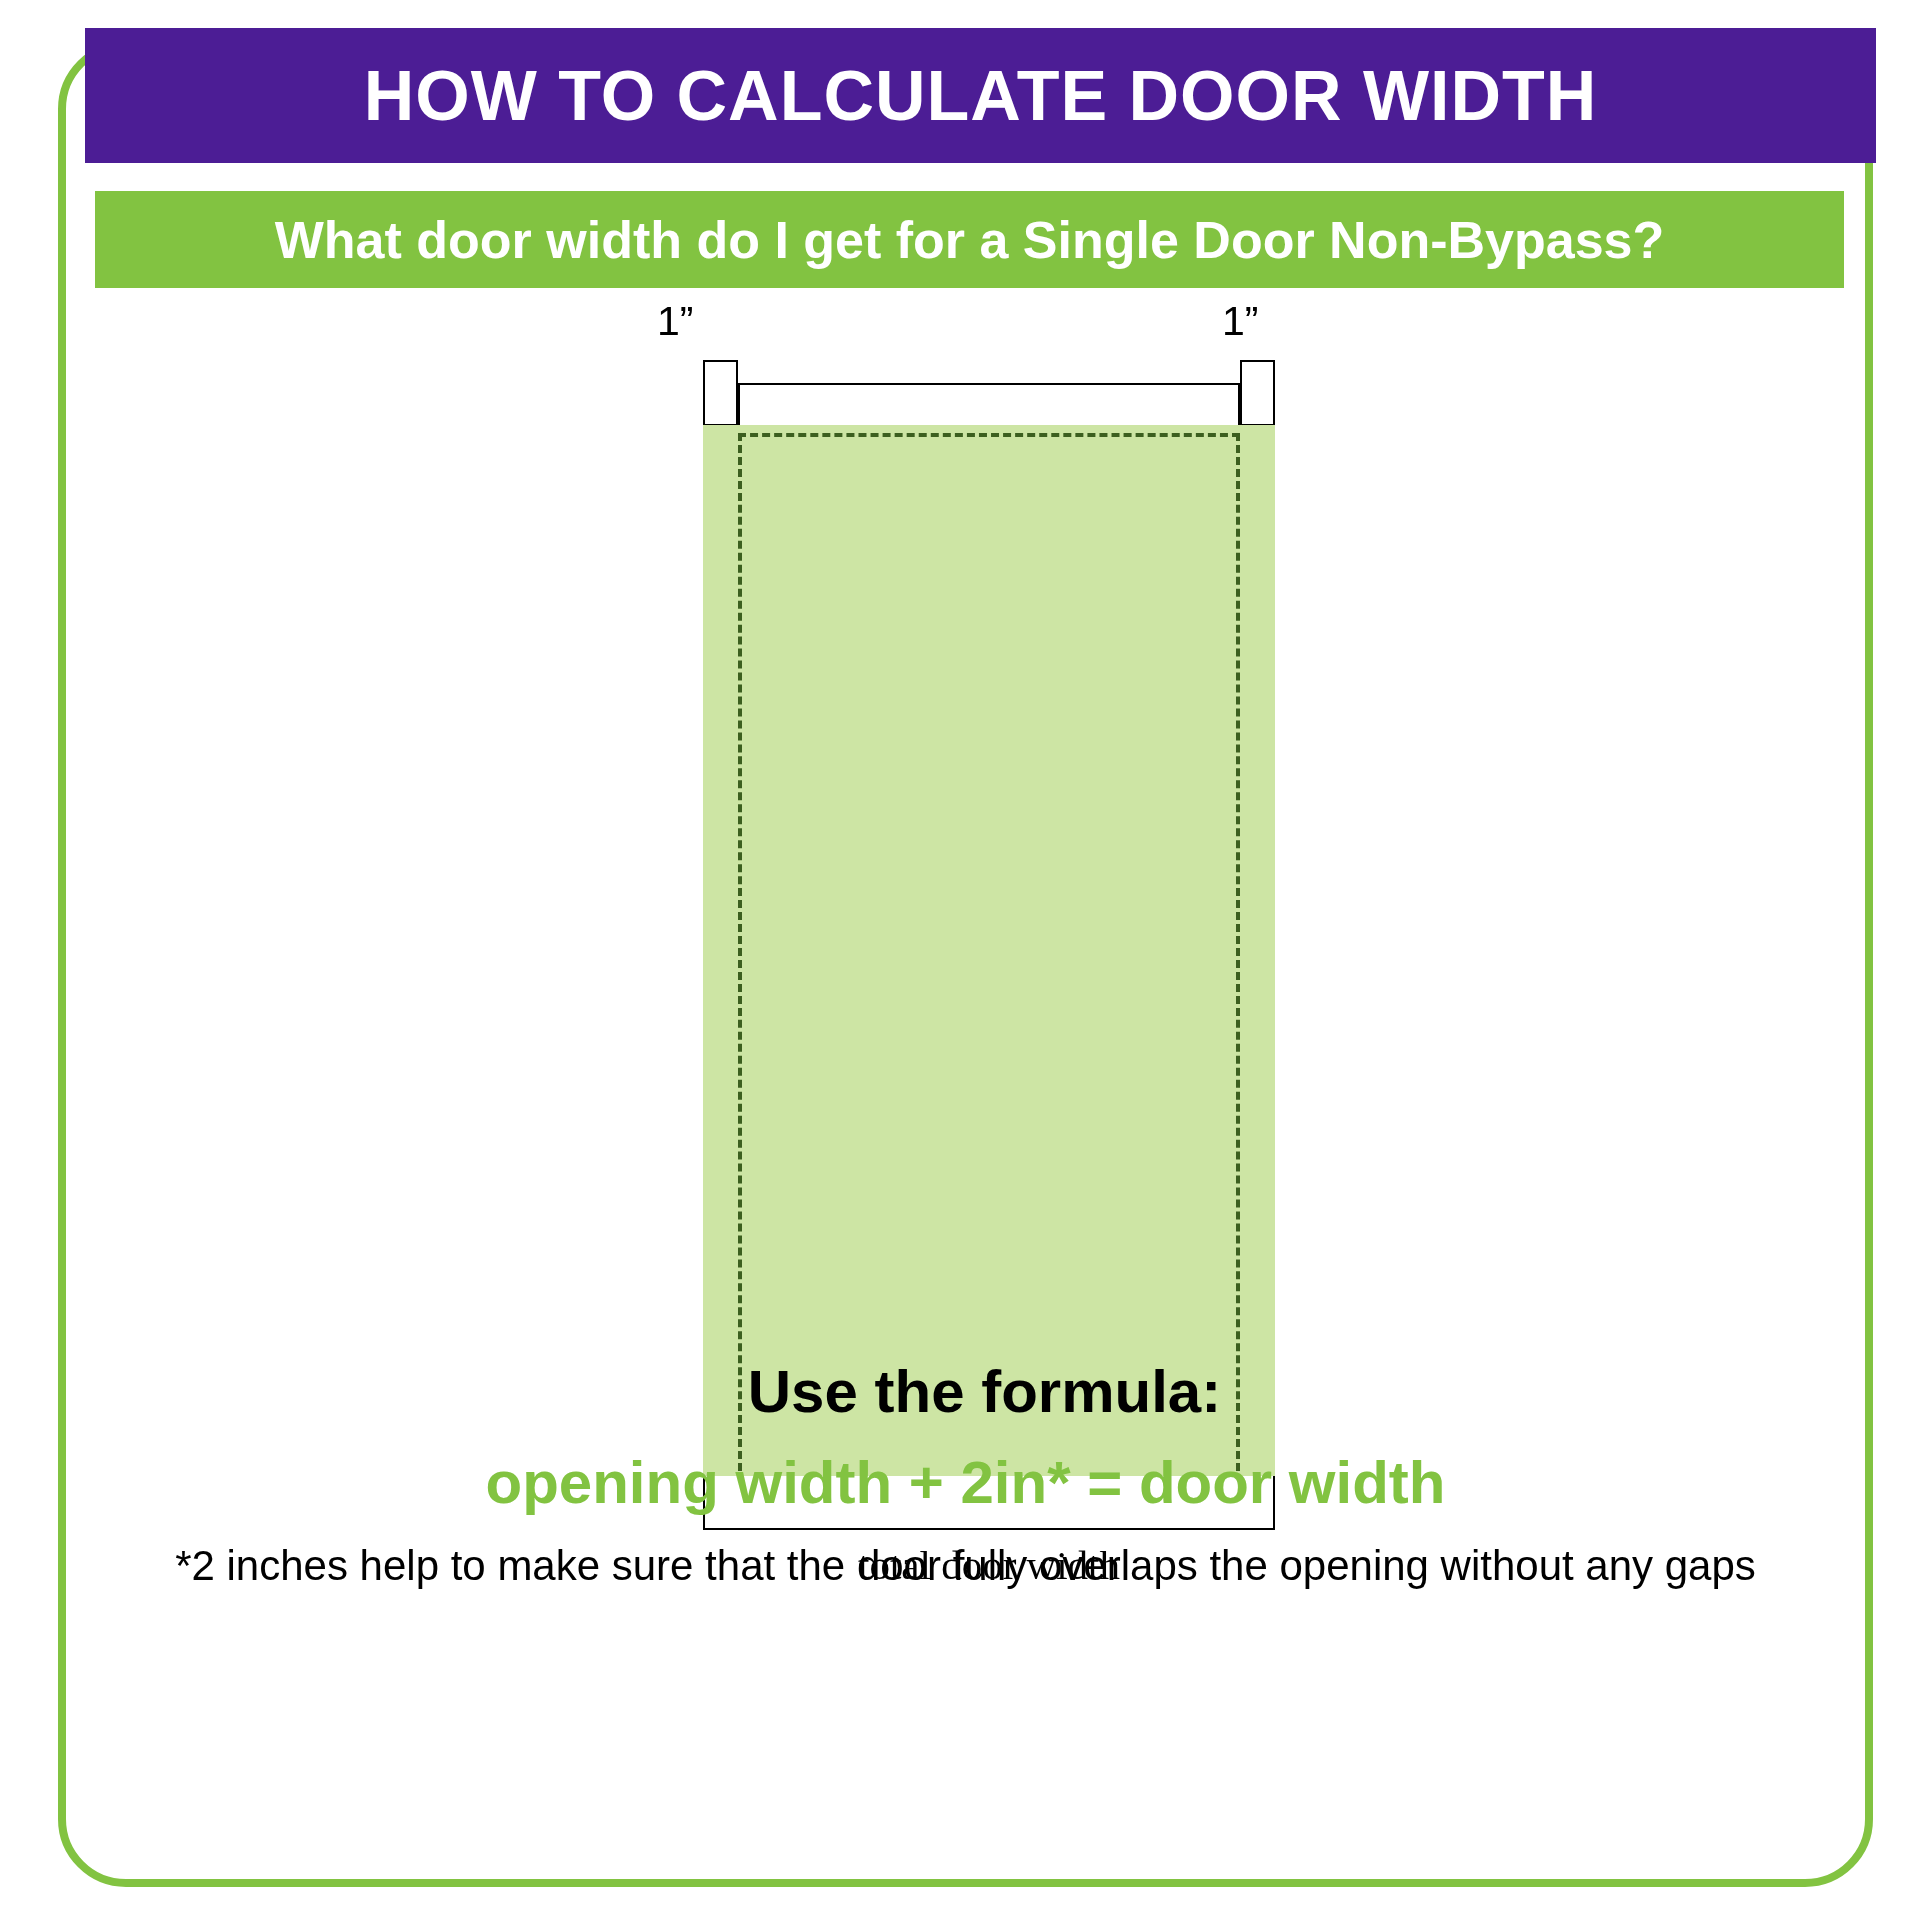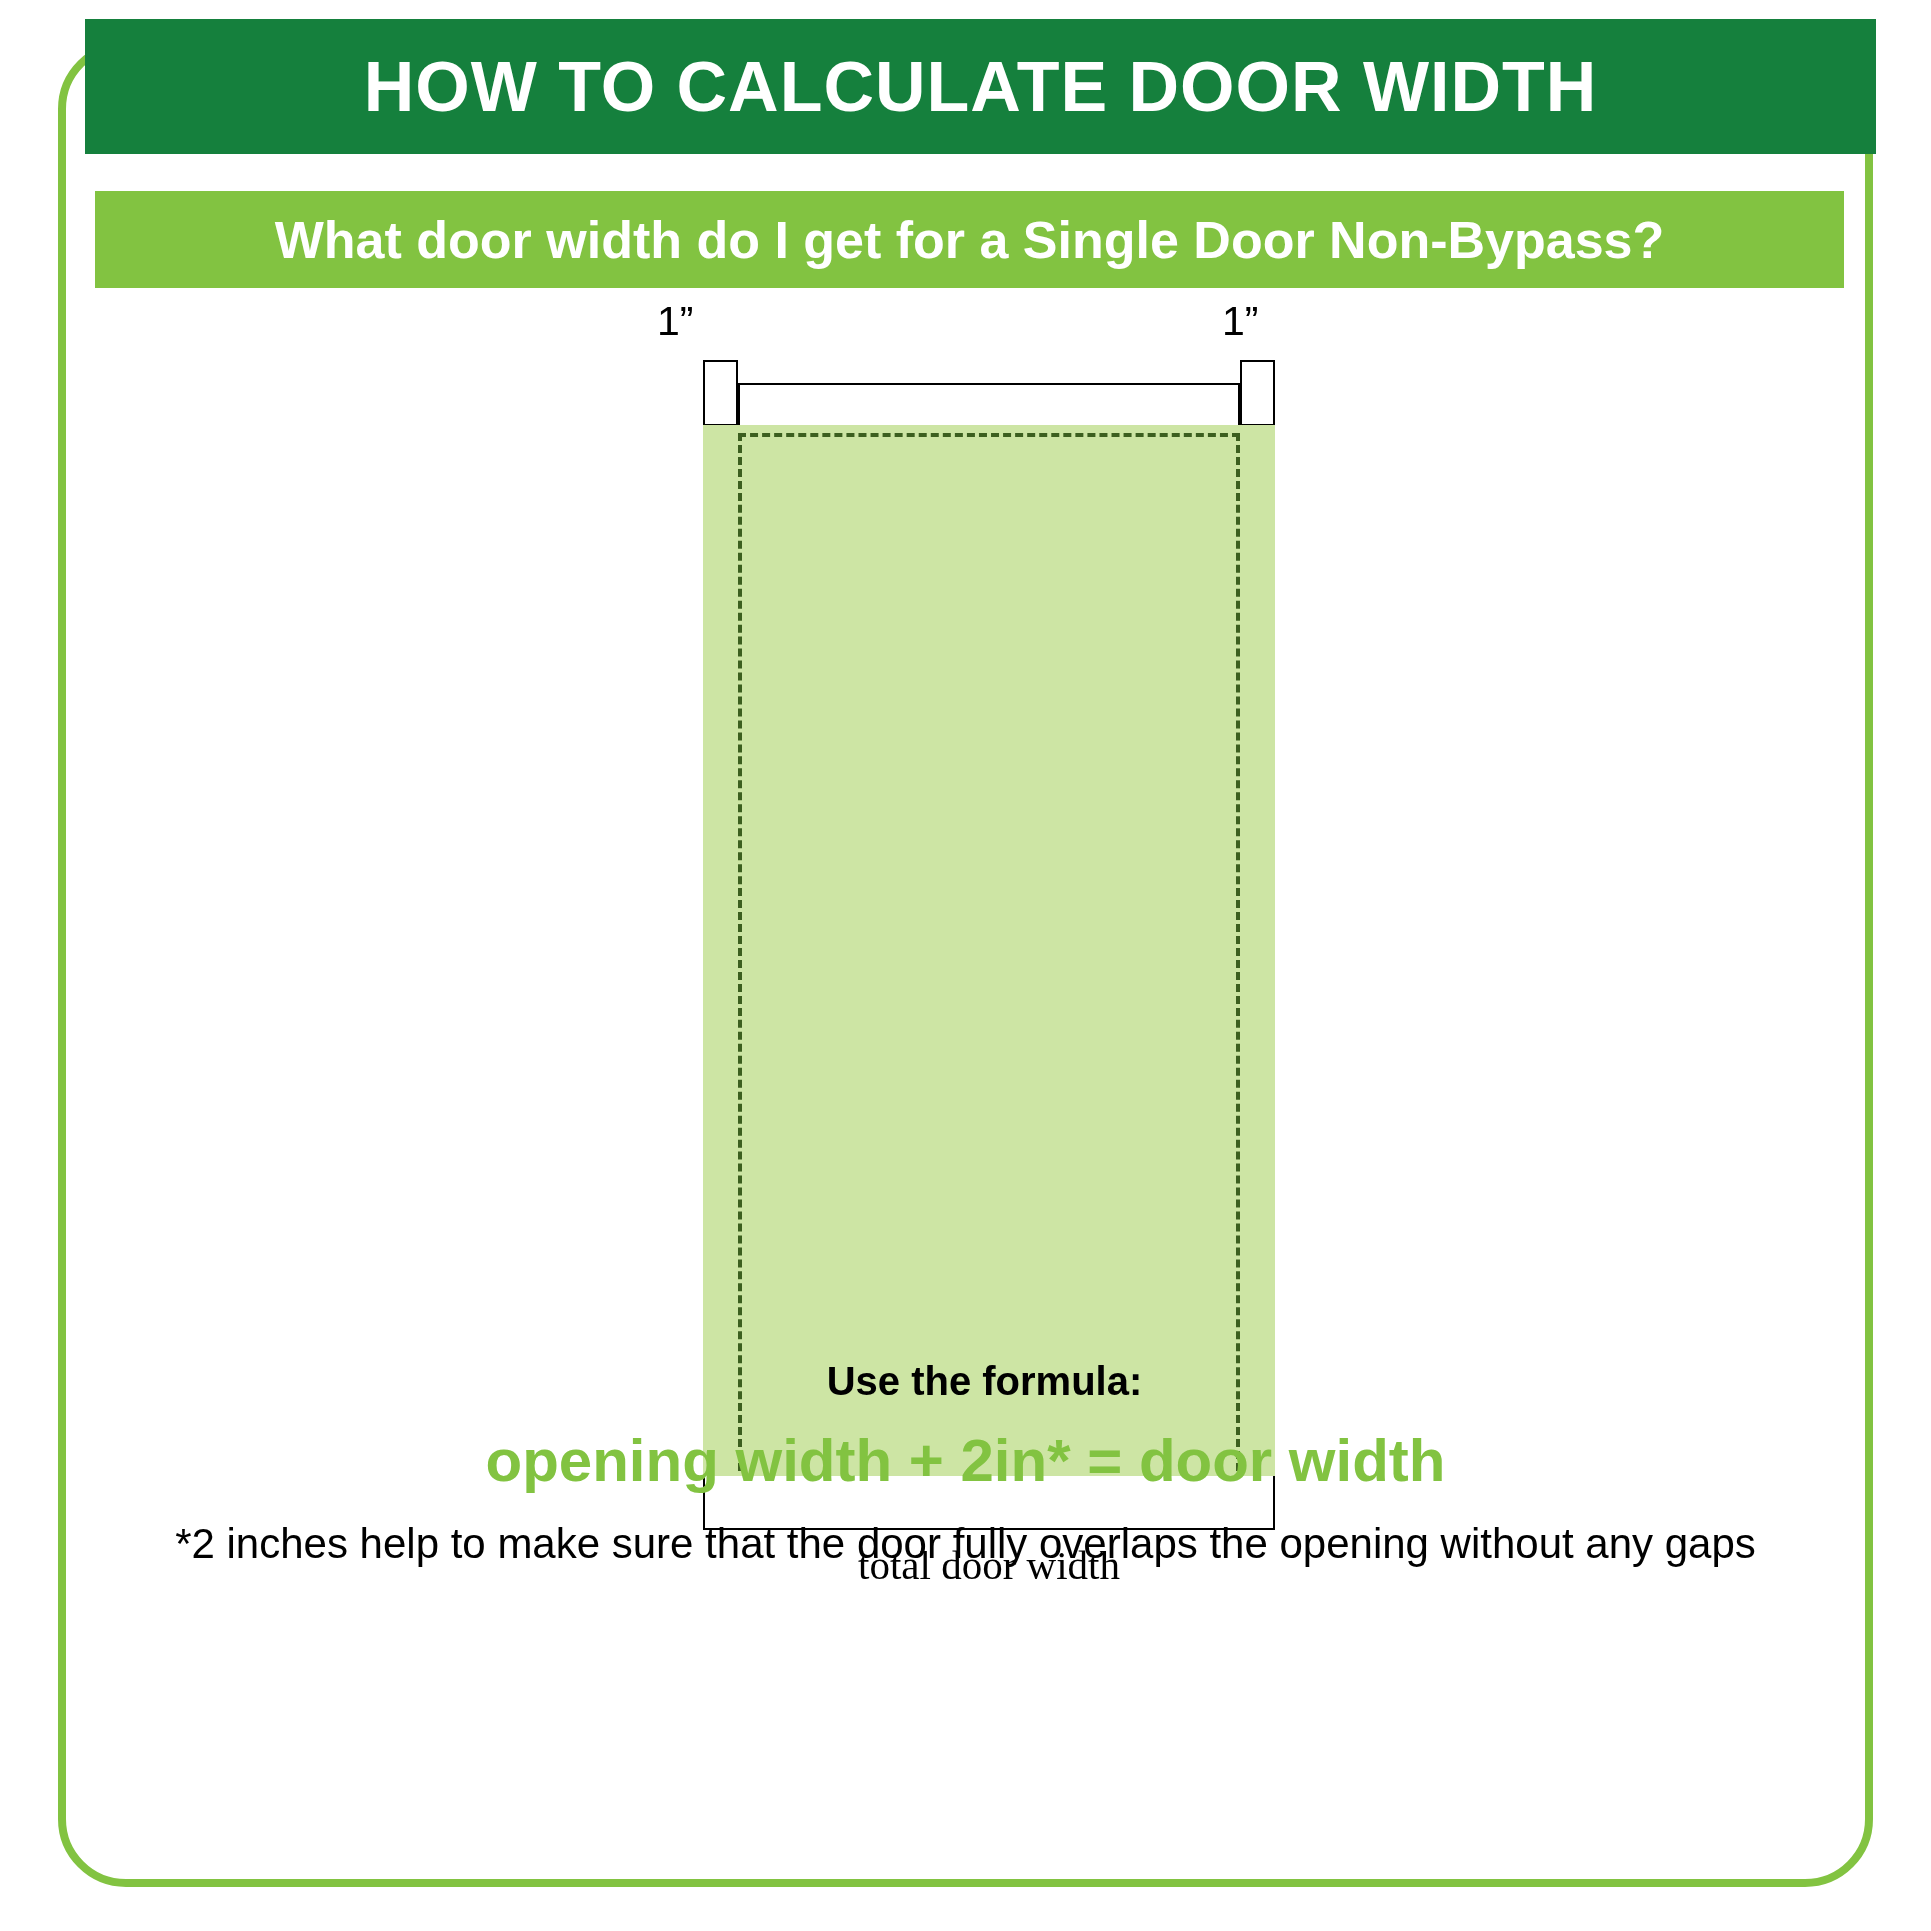--- a/index.html
+++ b/index.html
@@ -25,24 +25,24 @@
     border: 8.7px solid #82c341;
     border-radius: 68px;
     box-sizing: border-box;
     background: #ffffff;
   }
 
   
   #title-banner {
     position: absolute;
     left: 85px;
-    top: 19px;
+    top: 28px;
     width: 1791px;
     height: 135px;
-    background: #15803d;
+    background: #4c1d95;
     display: flex;
     align-items: center;
     justify-content: center;
     box-sizing: border-box;
   }
   #title-banner .title-text {
     color: #ffffff;
     font-size: 70px;
     font-weight: bold;
     letter-spacing: 1px;
@@ -178,21 +178,21 @@
 
   
   #formula-block {
     position: absolute;
     left: 0;
     top: 1359px;
     width: 1931px;
     text-align: center;
   }
   #formula-heading {
-    font-size: 40px;
+    font-size: 60px;
     font-weight: bold;
     color: #000000;
     line-height: 1.1;
     margin-bottom: 25px;
     padding-left: 38px;
   }
   #formula-equation {
     font-size: 60px;
     font-weight: bold;
     color: #82c341;

